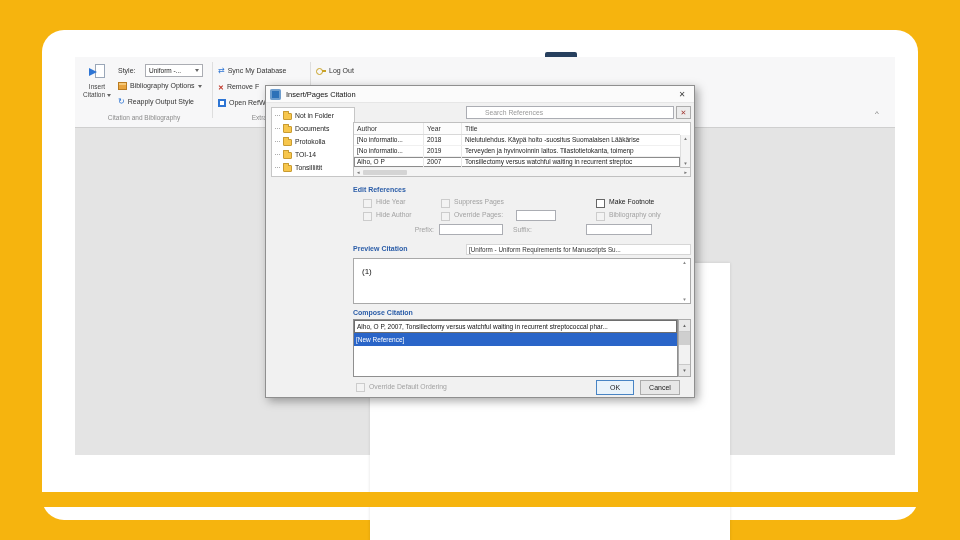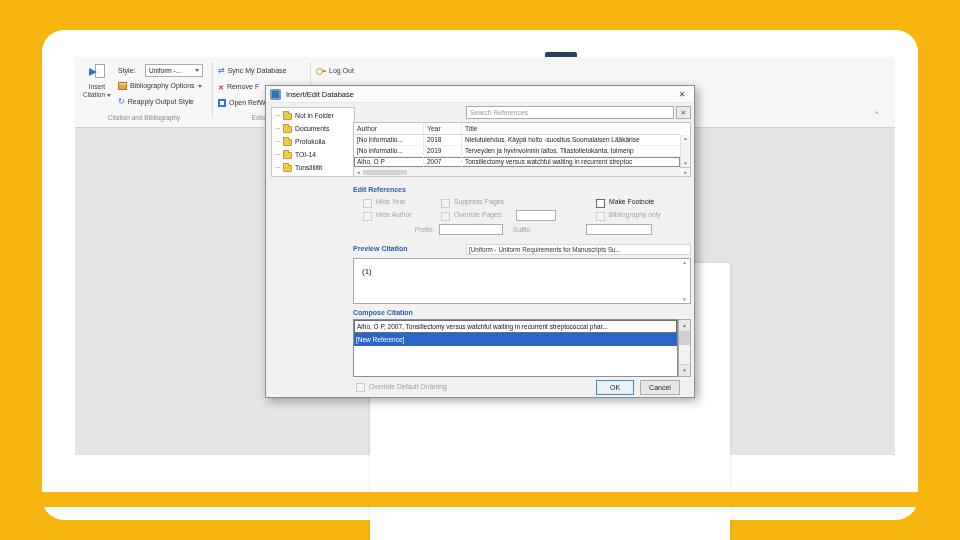--- a/index.html
+++ b/index.html
@@ -55,21 +55,21 @@
   #dlg-ic{left:4px;top:3px;width:11px;height:11px;background:#2D71B8;border-radius:2px;box-shadow:inset 0 0 0 2px rgba(255,255,255,.3)}
   #dlg-title-text{left:20px;top:4px;font-size:7.5px;color:#111;white-space:nowrap}
   #dlg-close{left:404px;top:0;width:24px;height:17px;text-align:center;line-height:17px;font-size:8px;color:#444}
 
   #tree{left:5px;top:21px;width:84px;height:70px;background:#fff;border:1px solid #C6C6C6;padding-top:1px;overflow:hidden}
   .titem{display:flex;align-items:center;gap:3px;height:13px;padding-left:3px;font-size:6.8px;color:#222;white-space:nowrap;overflow:hidden}
   .tdash{width:5px;border-top:1px dotted #ADADAD;flex:0 0 auto}
   .folder-ic{width:9px;height:7px;background:#F7C64C;border:1px solid #C89B32;border-radius:1px;position:relative;flex:0 0 auto;margin-top:1px}
   .folder-ic::before{content:"";position:absolute;left:-1px;top:-3px;width:4px;height:2px;background:#F7C64C;border:1px solid #C89B32;border-bottom:none;border-radius:1px 1px 0 0}
 
-  #search{left:200px;top:20px;width:208px;height:13px;border:1px solid #ABADB3;font-size:6.8px;padding:0 3px;color:#222;font-family:"Liberation Sans",sans-serif}
+  #search{left:200px;top:20px;width:208px;height:13px;border:1px solid #ABADB3;font-size:6.8px;padding:0 18px;color:#222;font-family:"Liberation Sans",sans-serif}
   #search::placeholder{color:#9A9A9A}
   #clear{left:410px;top:20px;width:15px;height:13px;background:#ECECEC;border:1px solid #ABABAB;font-size:7px;color:#A33C36;text-align:center;line-height:11px}
 
   #tbl{left:87px;top:36px;width:338px;height:46px;background:#fff;border:1px solid #C0C0C0}
   .th-row,.tr-row{display:flex;width:326px}
   .th-row{height:12px;background:#FCFCFC;border-bottom:1px solid #D8D8D8}
   .tr-row{height:11px;border-bottom:1px solid #F0F0F0;background:#fff}
   .cell{font-size:6.5px;line-height:10px;padding-left:3px;white-space:nowrap;overflow:hidden;color:#222}
   .th .cell, .cell.h{font-size:6.8px;color:#333;line-height:11px}
   .c-author{width:70px;border-right:1px solid #E8E8E8;flex:0 0 auto}
@@ -185,21 +185,21 @@
 </div>
 
 <div id="doc" class="p">
   <div id="page" class="p"></div>
 
 </div>
 
 <div id="dlg" class="p">
   <div id="dlg-title" class="p">
     <span id="dlg-ic" class="p"></span>
-    <span id="dlg-title-text" class="p">Insert/Edit Database</span>
+    <span id="dlg-title-text" class="p">Insert/Pages Citation</span>
     <span id="dlg-close" class="p">✕</span>
   </div>
 
   <div id="tree" class="p">
     <div class="titem">
       <span class="tdash"></span>
       <span class="folder-ic"></span>
       <span>Not in Folder</span>
     </div>
     <div class="titem">

